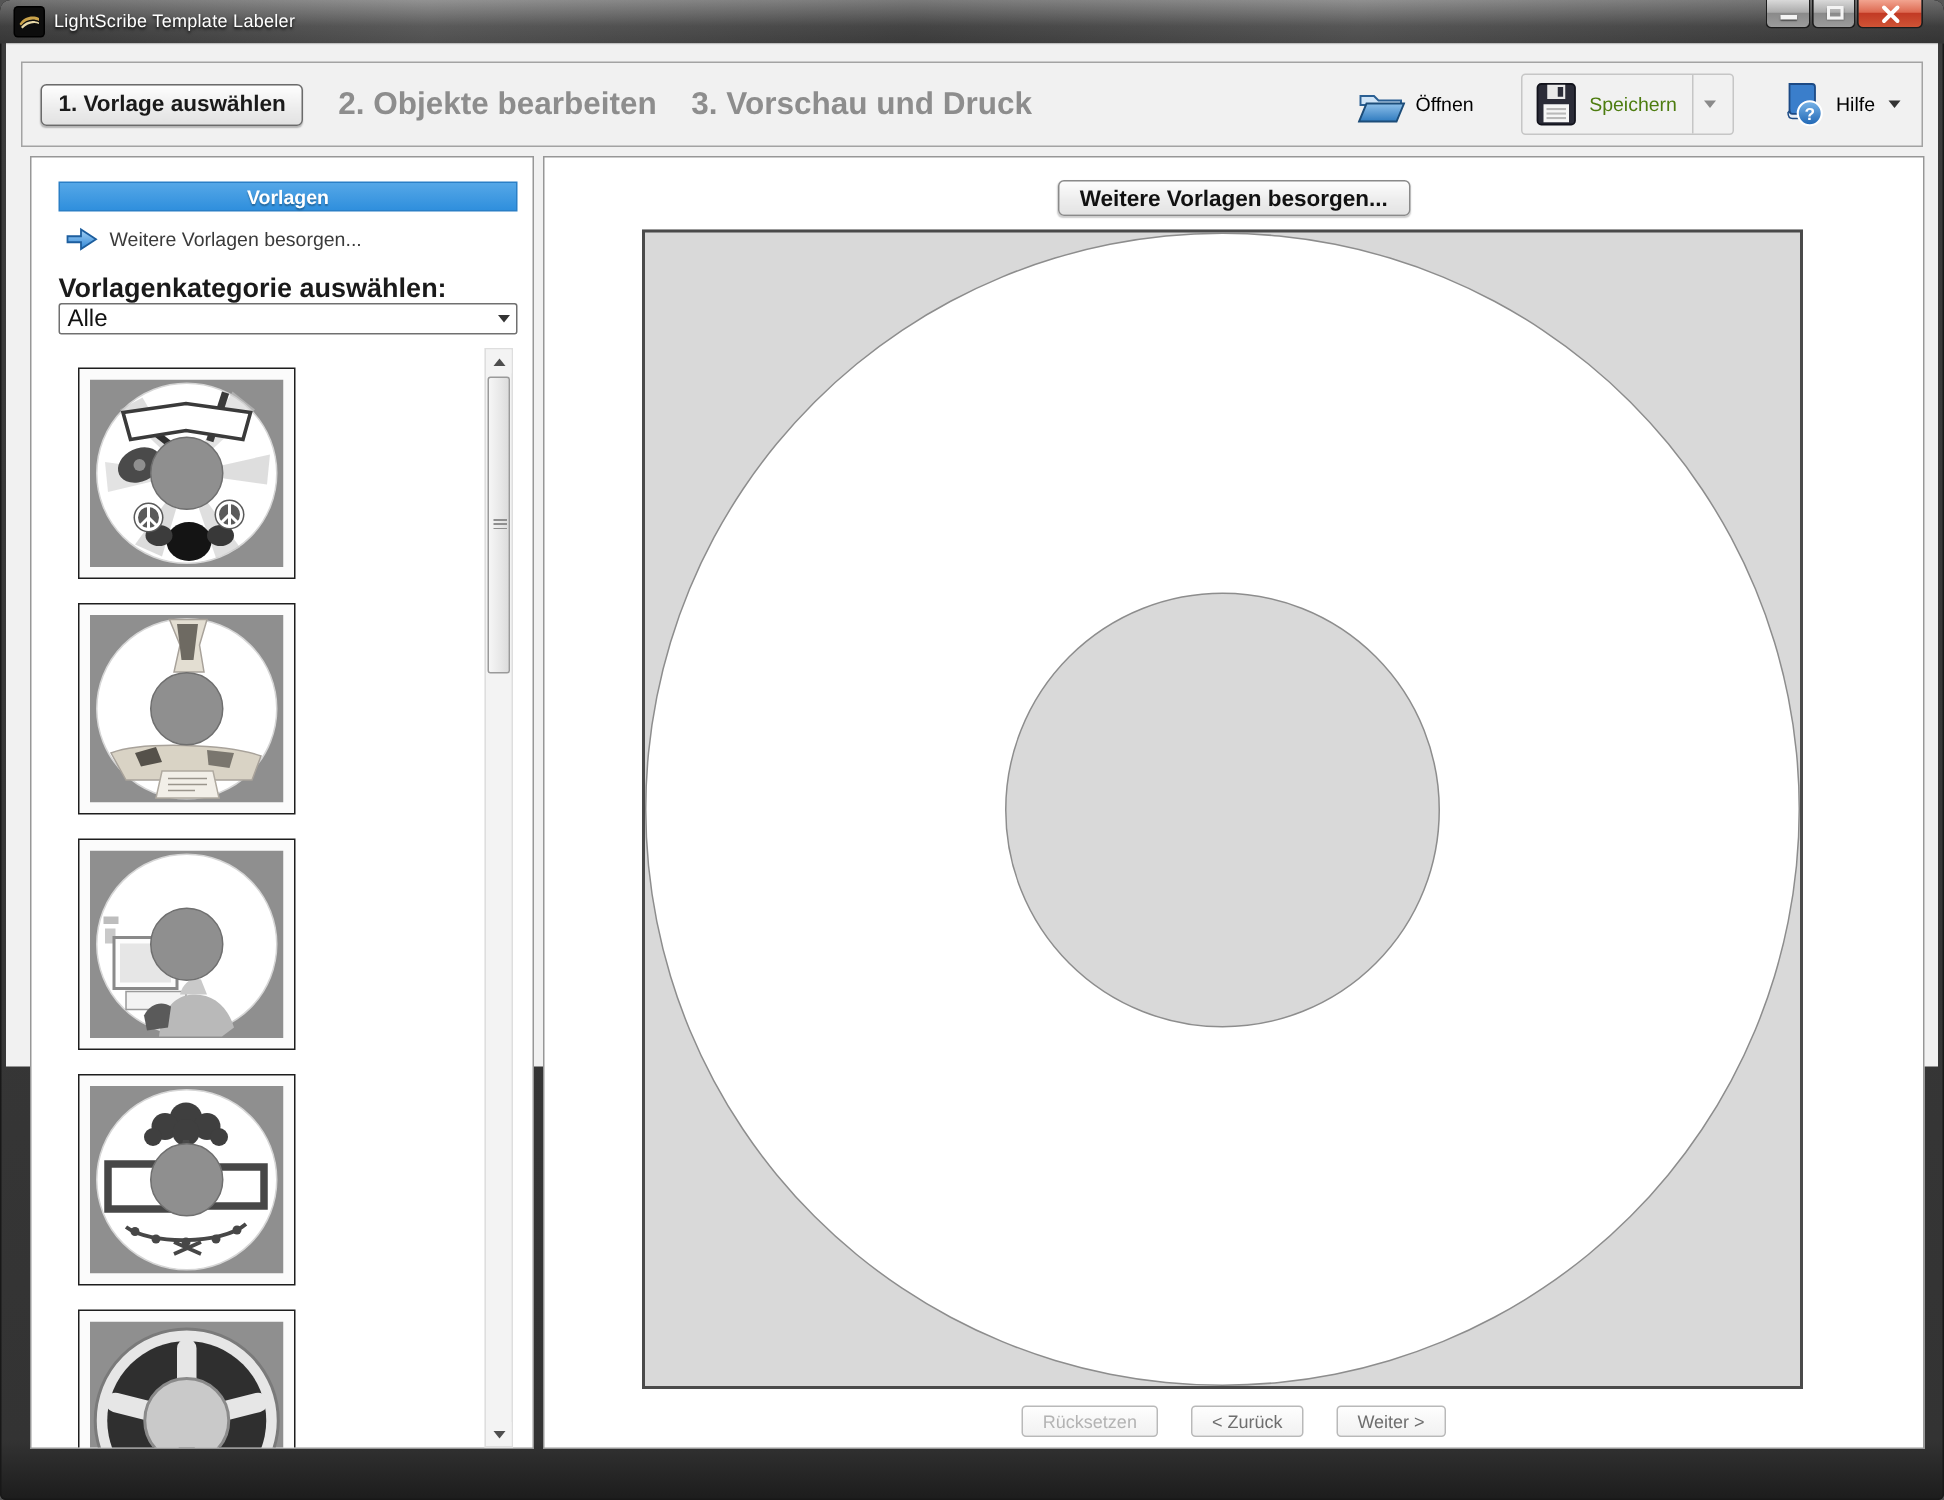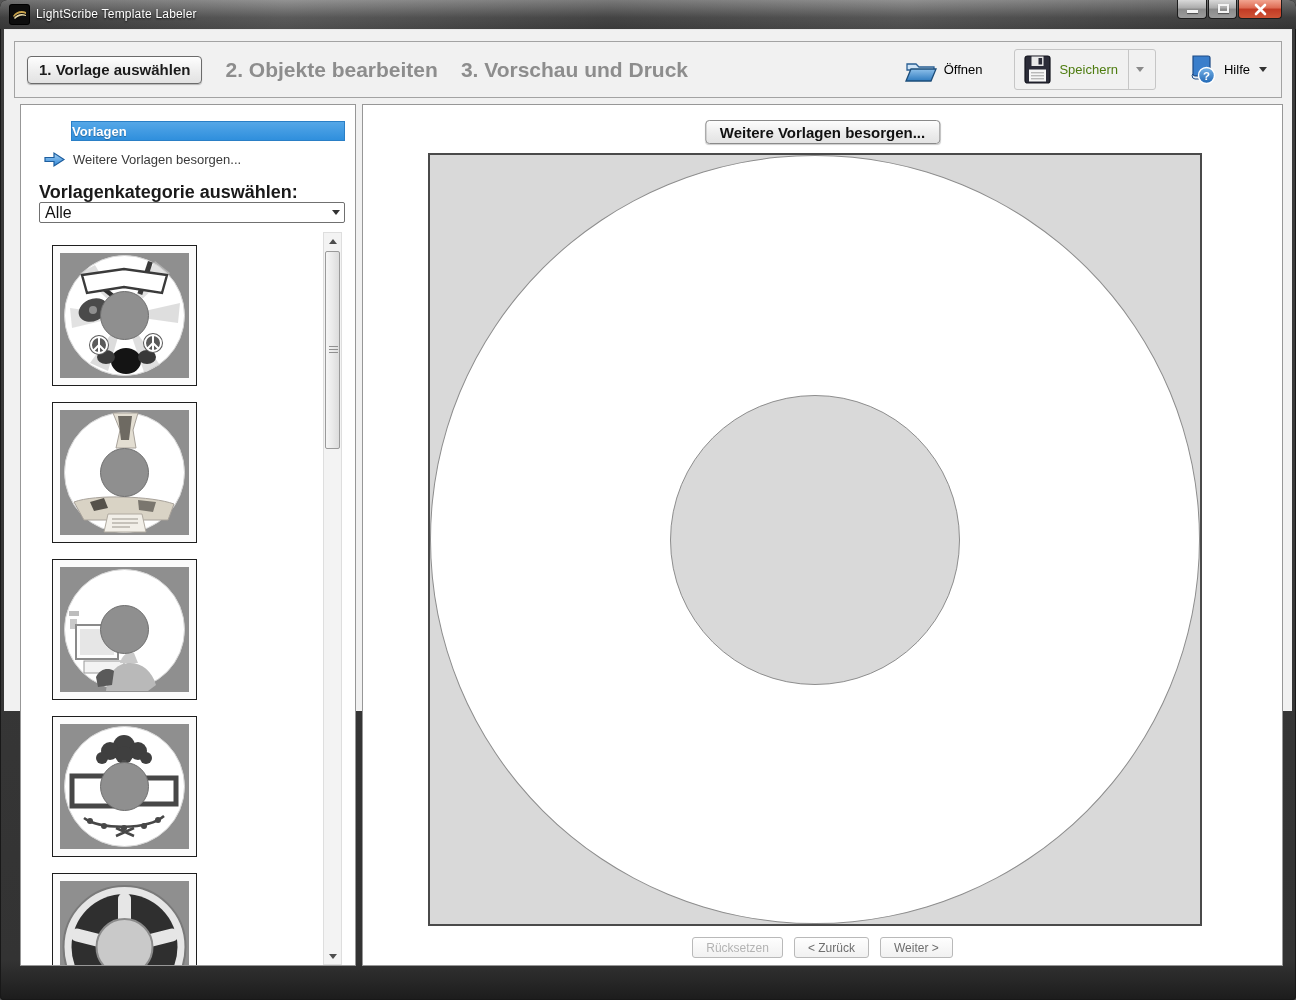--- a/index.html
+++ b/index.html
@@ -54,21 +54,21 @@
                 border-top:5px solid #333; margin-left:9px; }
 
   
   .panel { position:absolute; background:#fff; border:1px solid #979797; }
   .sidebar { left:16px; top:74px; width:336px; height:862px; }
   .mainpanel { left:358px; top:74px; width:921px; height:862px; }
 
   
   .vorlagen-bar { position:absolute; left:18px; right:10px; top:16px; height:20px;
                   background:linear-gradient(180deg,#55a7e7,#2f8fdd);
-                  border:1px solid #2a7fc6; display:flex; align-items:center; justify-content:flex-start;margin-left:32px; }
+                  border:1px solid #2a7fc6; display:flex; align-items:center; justify-content:center; }
   .vorlagen-bar span { font-size:13px; font-weight:bold; color:#fff; text-shadow:0 1px 1px rgba(0,0,0,.3); }
   .more-link { position:absolute; left:22px; top:46px; display:flex; align-items:center; cursor:pointer; }
   .more-link span { font-size:13px; color:#3a3a3a; margin-left:7px; }
   .cat-label { position:absolute; left:18px; top:77px; font-size:18px; font-weight:bold; color:#1a1a1a; }
   .dropdown { position:absolute; left:18px; right:10px; top:97px; height:21px; background:#fff;
               border:1px solid #707070; border-radius:2px; display:flex; align-items:center; }
   .dropdown .val { font-size:16px; color:#111; margin-left:5px; flex:1; }
   .dropdown .dd-box { width:17px; height:100%; display:flex; align-items:center; justify-content:center; }
   .dropdown .dd-box i { width:0; height:0; border-left:4px solid transparent; border-right:4px solid transparent; border-top:5px solid #333; }
 
@@ -94,21 +94,21 @@
                   padding:0 14px; font-size:15px; font-weight:bold; color:#111;
                   border:1px solid #8a8a8a; border-radius:4px;
                   background:linear-gradient(180deg,#fdfdfd,#ededed 55%,#e3e3e3);
                   box-shadow:0 1px 1px rgba(0,0,0,.2); display:flex; align-items:center; cursor:pointer; }
   .disc-area { position:absolute; left:65px; top:48px; width:774px; height:773px;
                background:#d9d9d9; border:2px solid #4a4a4a; }
   .disc { position:absolute; left:0; top:0; width:770px; height:769px; border-radius:50%;
           background:#fff; border:1px solid #8d8d8d; }
   .disc-hub { position:absolute; left:50%; top:50%; width:290px; height:290px; margin:-145px 0 0 -145px;
               border-radius:50%; background:#d9d9d9; border:1px solid #8d8d8d; }
-  .footer-btns { position:absolute; left:0; width:100%; top:832px; display:flex; justify-content:center; gap:11px; }
+  .footer-btns { position:absolute; left:0; width:100%; top:832px; display:flex; justify-content:center; gap:22px; }
   .f-btn { height:21px; padding:0 13px; font-size:12px; border:1px solid #b9b9b9; border-radius:3px;
            background:linear-gradient(180deg,#fefefe,#f1f1f1); display:flex; align-items:center; cursor:pointer; }
   .f-btn.disabled { color:#b3b3b3; }
   .f-btn.enabled { color:#6e6e6e; }
 </style>
 </head>
 <body>
 
 <div class="screen">
 

